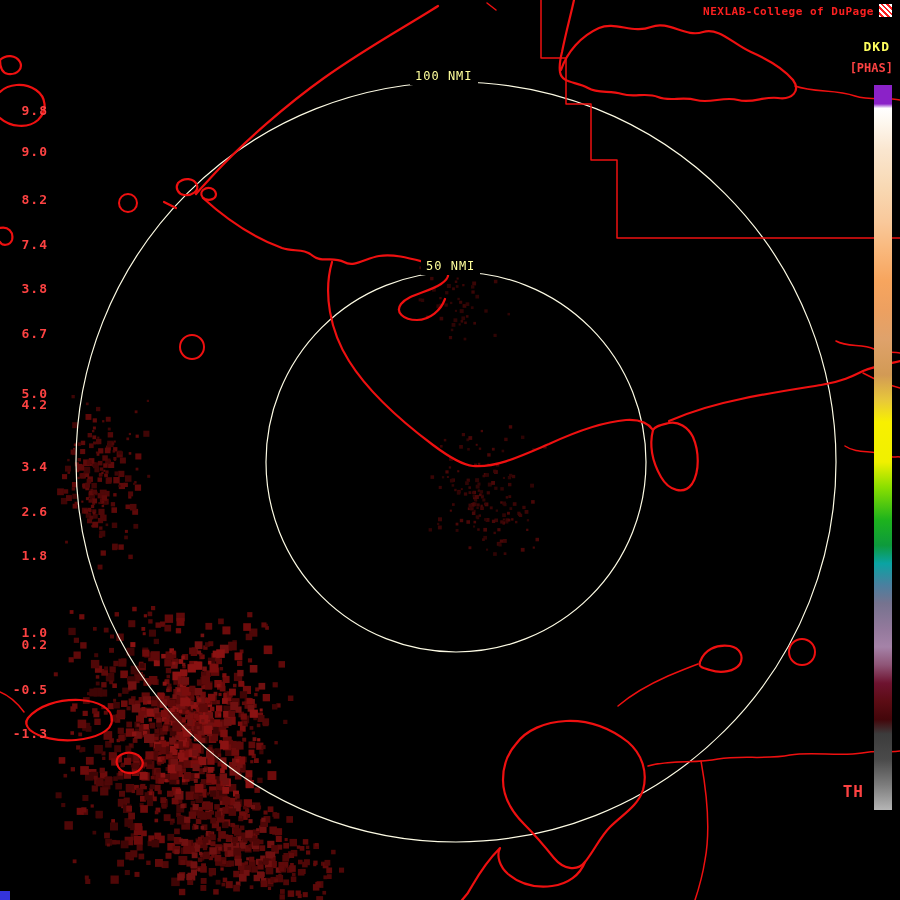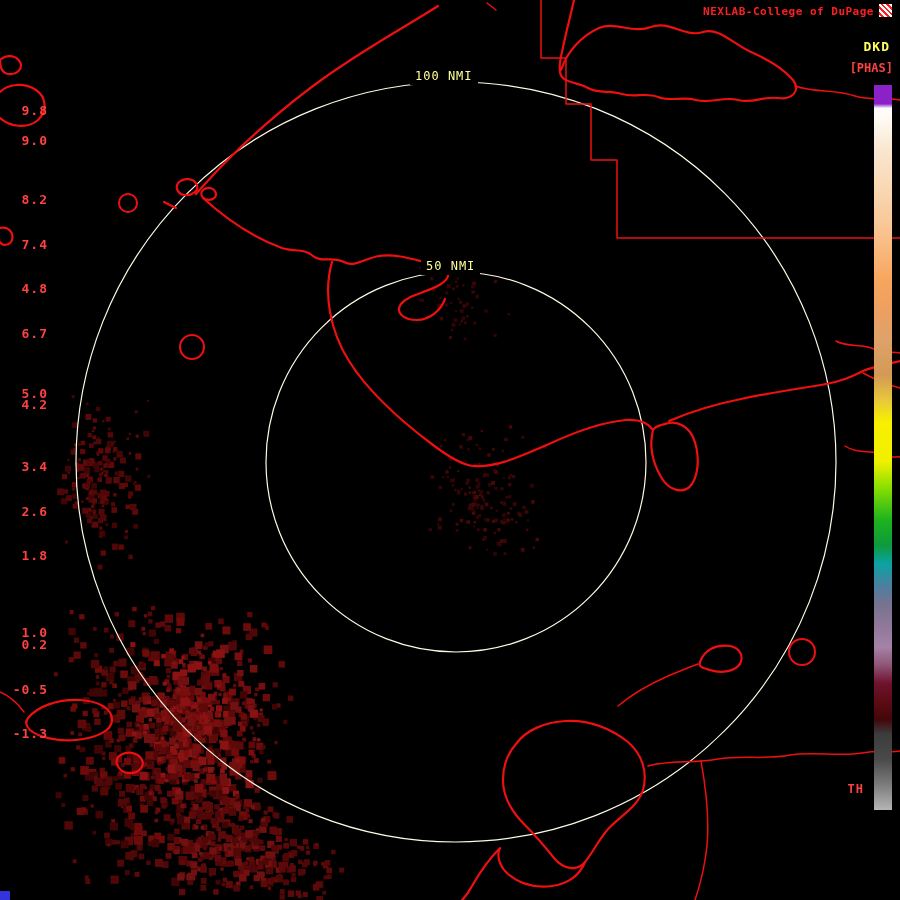--- a/index.html
+++ b/index.html
@@ -22,21 +22,21 @@
   }
   .logo{
     position:absolute;top:4px;right:8px;width:13px;height:13px;
     background:repeating-linear-gradient(45deg,#ffffff 0 2px,var(--brand-red,#fb2020) 2px 4px);
   }
   .cb-product{position:absolute;top:39px;right:10px;color:var(--product-yellow,#ffff5e);font-size:13px;font-weight:bold;letter-spacing:1px;}
   .cb-units{position:absolute;top:61px;right:7px;color:var(--tick-red,#fc4242);font-size:12px;font-weight:bold;}
   .cb-bar{position:absolute;top:85px;right:8px;width:18px;height:725px;}
   .cb-ticks{position:absolute;top:0;left:0;width:100%;height:100%;}
   .cb-tick{position:absolute;right:32px;color:var(--tick-red,#fc4242);font-size:13px;font-weight:bold;letter-spacing:1px;}
-  .cb-th{position:absolute;top:782px;right:36px;color:var(--tick-red,#fc4242);font-size:12px;font-weight:bold;letter-spacing:1px;}
+  .cb-th{position:absolute;top:782px;right:36px;color:var(--tick-red,#fc4242);font-size:16px;font-weight:bold;letter-spacing:1px;}
   .caption{
     position:absolute;top:880px;left:0;width:100%;text-align:center;
     color:var(--label-yellow,#ffff9c);font-size:13px;font-weight:bold;letter-spacing:2px;white-space:nowrap;
   }
   .corner-blue{position:absolute;left:0;top:891px;width:10px;height:9px;background:var(--corner-blue,#3434dd);}
 </style>
 </head>
 <body>
 
 <div class="screen">
@@ -1709,24 +1709,24 @@
   <div class="ring-label" style="left:421px;top:257px;">50 NMI</div>
 
   <div class="brand">NEXLAB-College of DuPage</div>
   <div class="logo"></div>
 
   <div class="cb-product">DKD</div>
   <div class="cb-units">[PHAS]</div>
   <div class="cb-bar" style="background: linear-gradient(rgb(139, 34, 200) 0%, rgb(139, 34, 200) 2.6%, rgb(255, 255, 255) 3.2%, rgb(253, 246, 236) 5.5%, rgb(250, 230, 207) 9%, rgb(248, 217, 180) 14%, rgb(249, 200, 154) 19%, rgb(249, 185, 126) 22.5%, rgb(247, 165, 94) 27%, rgb(237, 160, 96) 31%, rgb(223, 162, 107) 35%, rgb(210, 154, 85) 40%, rgb(232, 200, 58) 43.5%, rgb(248, 240, 0) 46.5%, rgb(240, 240, 0) 52%, rgb(138, 223, 0) 55.5%, rgb(29, 179, 29) 60%, rgb(13, 154, 60) 63.5%, rgb(10, 163, 163) 66%, rgb(75, 127, 159) 69%, rgb(118, 115, 143) 71.5%, rgb(147, 121, 156) 75%, rgb(165, 131, 168) 77.5%, rgb(143, 85, 119) 80%, rgb(110, 19, 48) 82.5%, rgb(92, 12, 20) 85%, rgb(67, 6, 10) 87.5%, rgb(60, 60, 60) 89.5%, rgb(74, 74, 74) 93%, rgb(124, 124, 124) 96.5%, rgb(181, 181, 181) 100%);"></div>
   <div class="cb-ticks" style="position:absolute;top:0;right:0;width:80px;height:900px;">
       <div class="cb-tick" style="top: 103px;">9.8</div>
-      <div class="cb-tick" style="top: 133px;">9.0</div>
+      <div class="cb-tick" style="top: 144px;">9.0</div>
       <div class="cb-tick" style="top: 192px;">8.2</div>
       <div class="cb-tick" style="top: 236.5px;">7.4</div>
-      <div class="cb-tick" style="top: 281px;">4.8</div>
+      <div class="cb-tick" style="top: 281px;">3.8</div>
       <div class="cb-tick" style="top: 325.5px;">6.7</div>
       <div class="cb-tick" style="top: 370px; margin-top: 16px;">5.0</div>
       <div class="cb-tick" style="top: 397px; margin-left: 25px;">4.2</div>
       <div class="cb-tick" style="top: 459px;">3.4</div>
       <div class="cb-tick" style="top: 503.5px;">2.6</div>
       <div class="cb-tick" style="top: 548px;">1.8</div>
       <div class="cb-tick" style="top: 592.5px; margin-top: 32px;">1.0</div>
       <div class="cb-tick" style="top: 637px;">0.2</div>
       <div class="cb-tick" style="top: 681.5px;">-0.5</div>
       <div class="cb-tick" style="top: 726px;">-1.3</div>

